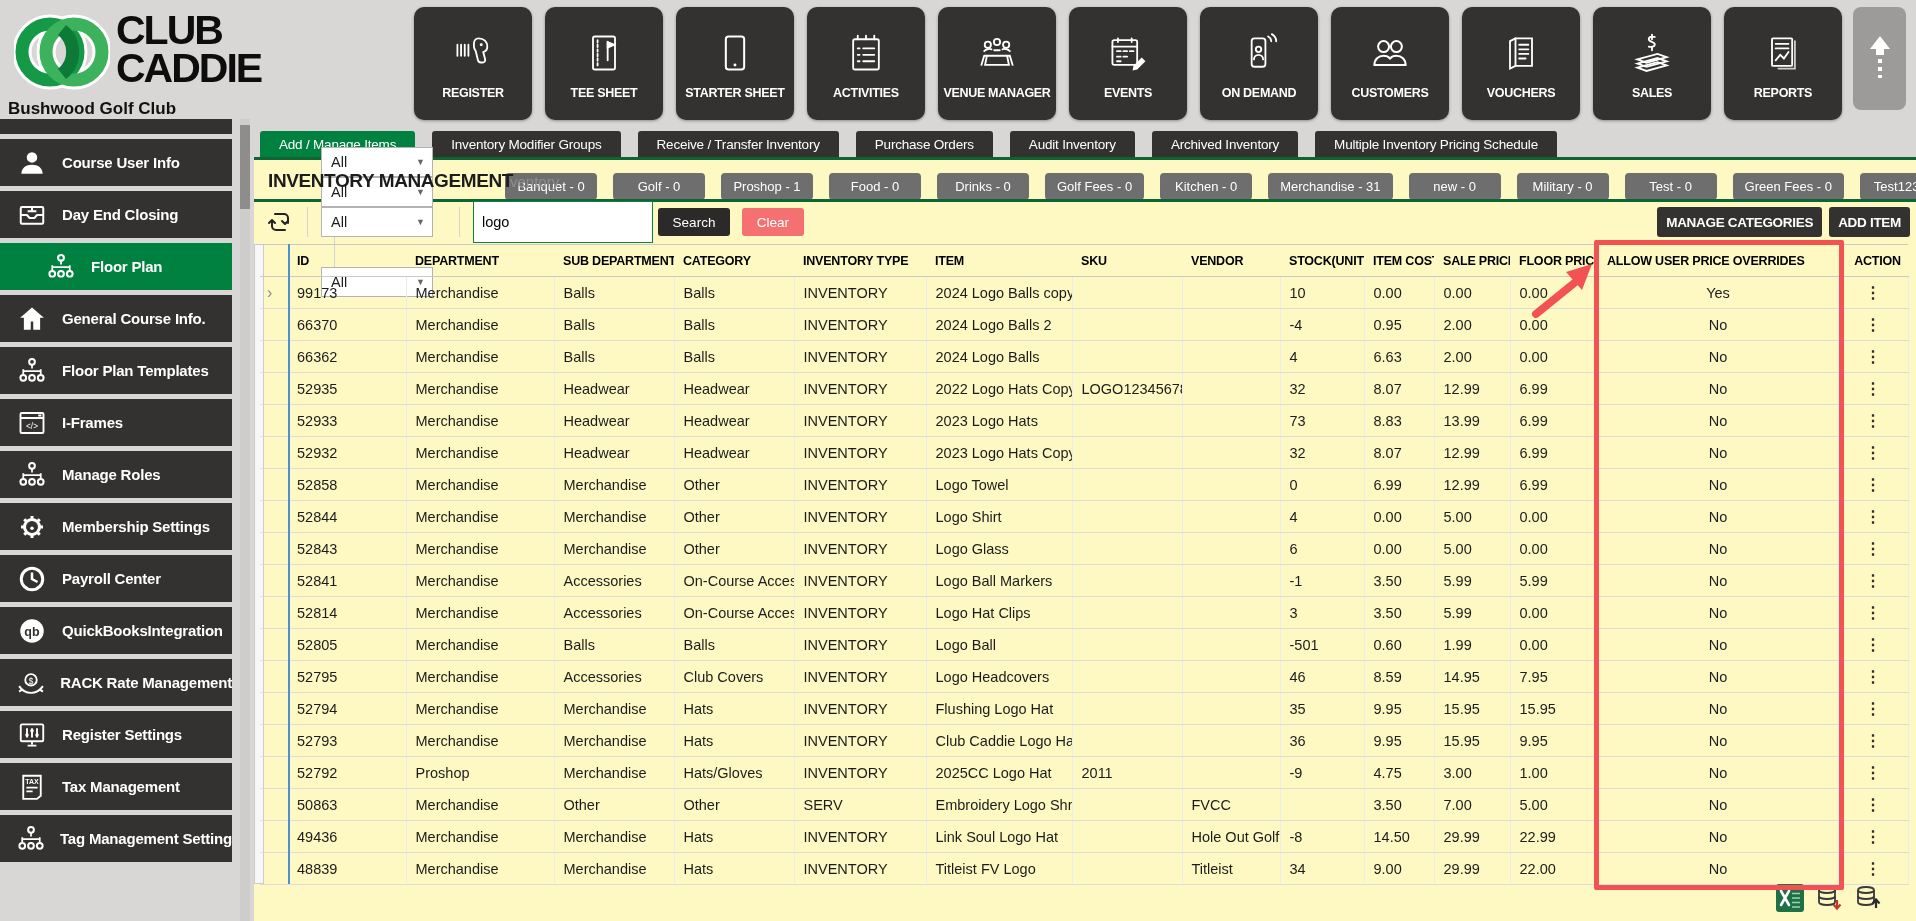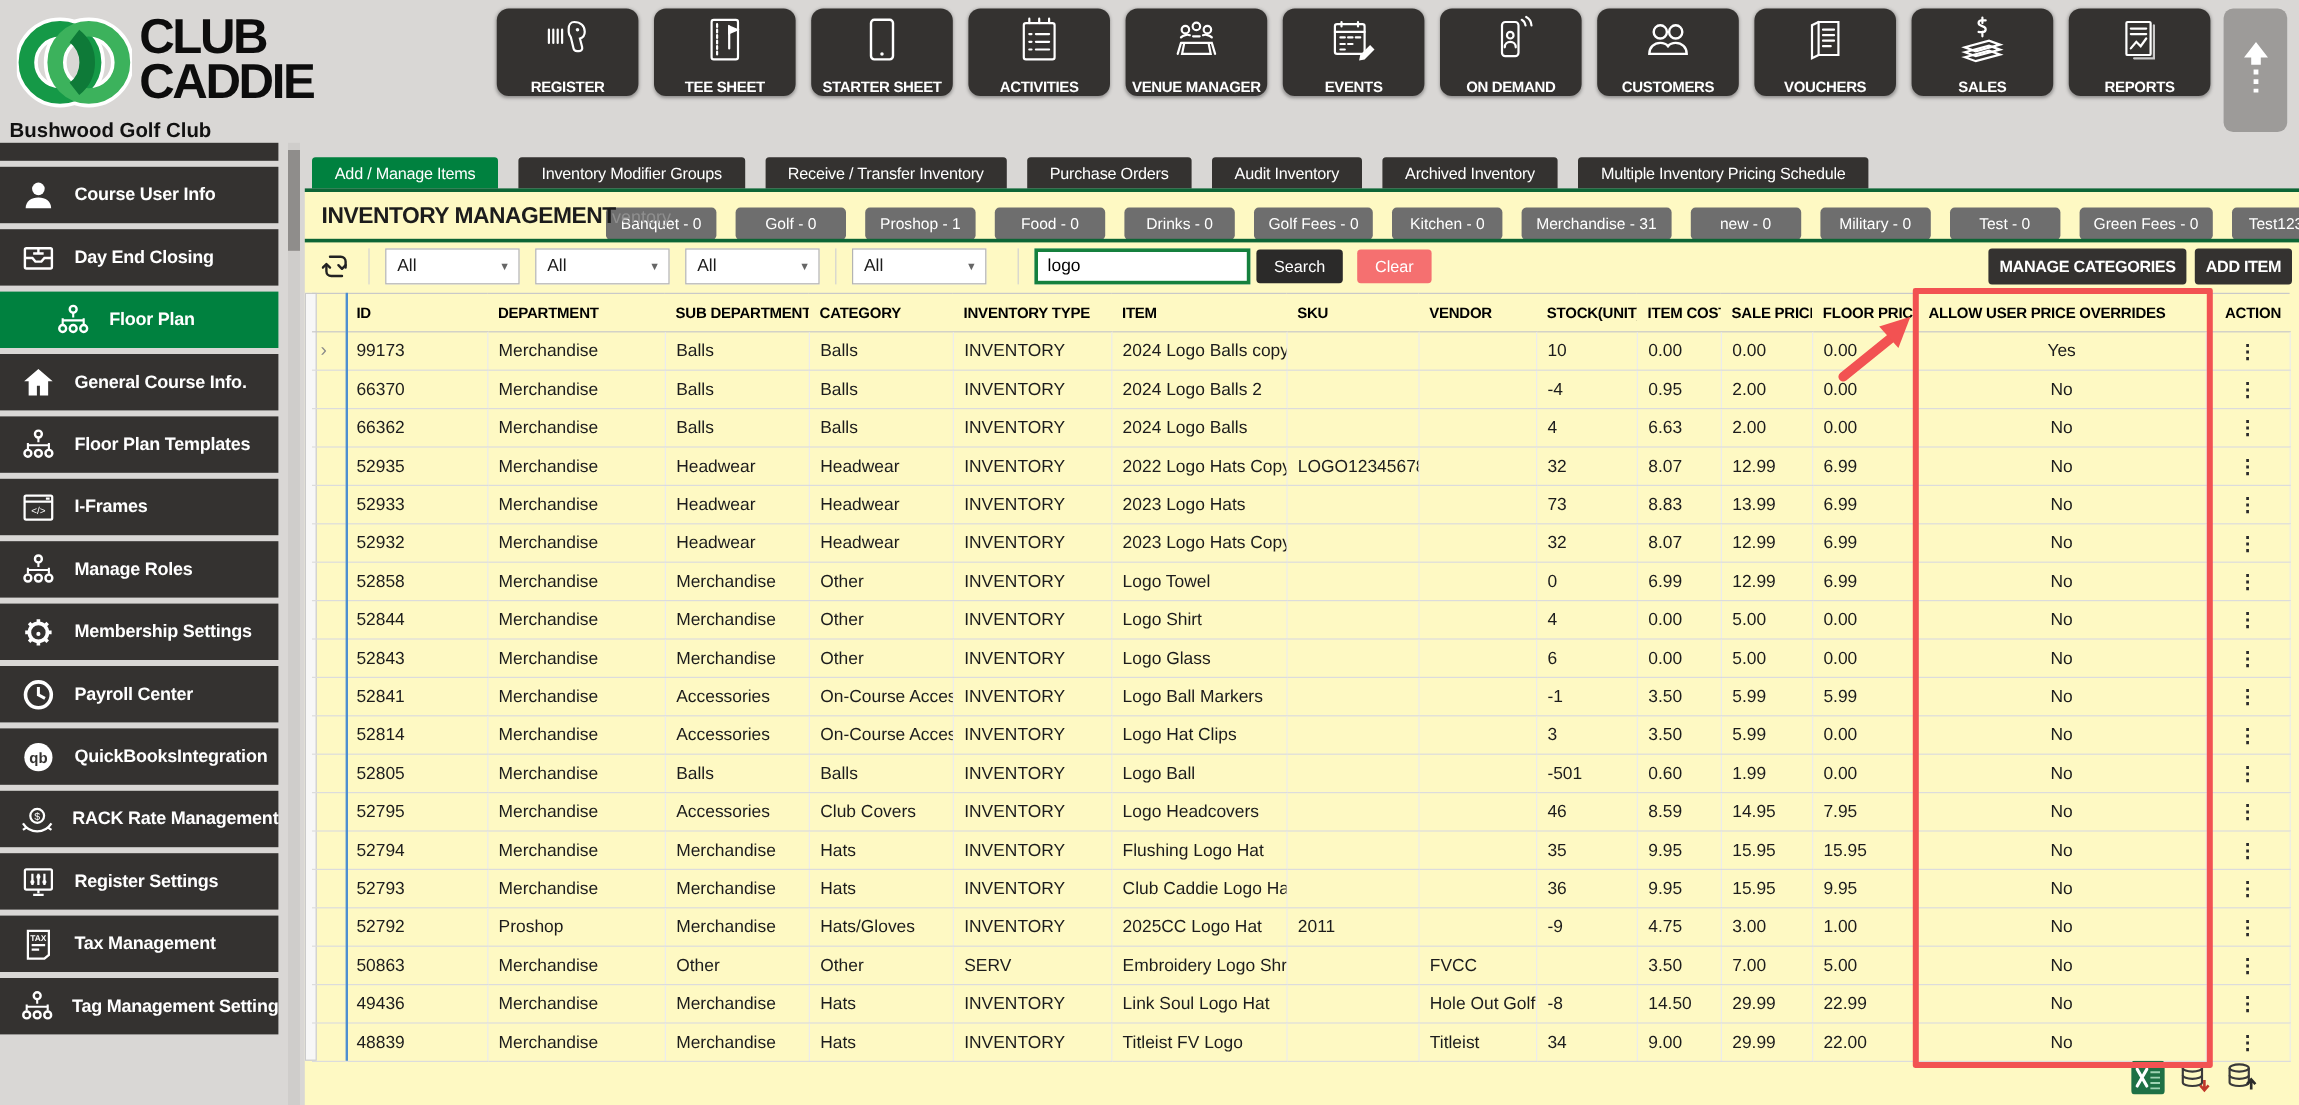--- a/index.html
+++ b/index.html
@@ -7,21 +7,21 @@
   .canvas {
     position: relative; width: 1916px; height: 921px;
     background: #d9d7d5; overflow: hidden;
     font-family: "Liberation Sans", sans-serif; color:#1c1c1c;
   }
   
   .logo-mark { position:absolute; left:14px; top:6px; }
   .brand-text { position:absolute; left:116px; top:12px; font-weight:800; font-size:41px; line-height:.92; letter-spacing:-2px; color:#0d0d0d; }
   .club-name { position:absolute; left:8px; top:99px; font-size:17px; font-weight:800; color:#111; }
   .top-nav { position:absolute; left:414px; top:7px; display:flex; gap:13px; }
-  .nav-btn { width:118px; height:73px; background:#343230; border-radius:10px; color:#fff;
+  .nav-btn { width:118px; height:113px; background:#343230; border-radius:10px; color:#fff;
     display:flex; flex-direction:column; align-items:center; justify-content:center; gap:8px;
     box-shadow:0 1px 3px rgba(0,0,0,.35); cursor:pointer; }
   .nav-ic { height:50px; display:flex; align-items:center; justify-content:center; }
   .nav-ic svg { width:44px; height:44px; }
   .nav-lb { font-size:12.5px; font-weight:700; letter-spacing:-.3px; white-space:nowrap; }
   .scroll-top-btn { position:absolute; left:1853px; top:7px; width:53px; height:103px; background:#9d9b99;
     border-radius:8px; display:flex; align-items:center; justify-content:center; cursor:pointer; }
   .scroll-top-btn svg { width:30px; height:46px; }
   
   .sidebar { position:absolute; left:0; top:119px; width:232px; display:flex; flex-direction:column; gap:5px; }
@@ -49,21 +49,21 @@
   .pill { min-width:92px; height:27px; background:#6e6e6e; color:#fff; border-radius:4px; font-size:13px;
     display:flex; align-items:center; justify-content:center; padding:0 12px; white-space:nowrap; cursor:pointer; }
   .filter-divider { position:absolute; left:0; top:39px; width:100%; height:3px; background:#0d6535; }
   .filter-row { position:absolute; left:8px; top:46px; width:1648px; height:32px; display:flex; align-items:center; }
   .loop-btn { width:28px; height:28px; margin-left:4px; display:flex; align-items:center; justify-content:center; cursor:pointer; }
   .loop-btn svg { width:24px; height:24px; }
   .vsep { width:1px; height:30px; background:#d2d2d2; margin:0 13px; }
   .dd { width:112px; height:30px; border:1px solid #b3b3b3; background:#fff; position:relative; display:flex;
     align-items:center; padding-left:9px; font-size:14.5px; margin-right:13px; cursor:pointer; }
   .dd .caret { position:absolute; right:7px; top:9px; font-size:9px; color:#666; }
-  .search-input { width:180px; height:30px; border:3px solid #15803d; font-size:14.5px; padding:0 8px;
+  .search-input { width:180px; height:42px; border:1px solid #15803d; font-size:14.5px; padding:0 8px;
     font-family:"Liberation Sans",sans-serif; }
   .btn { height:28px; border:none; color:#fff; font-size:13.5px; border-radius:3px; cursor:pointer;
     font-family:"Liberation Sans",sans-serif; display:flex; align-items:center; justify-content:center;margin-left:30px; }
   .btn-search { width:72px; background:#2b2a29; margin-left:5px; }
   .btn-clear { width:62px; background:#f57070; margin-left:12px; }
   .spacer { flex:1; }
   .btn-dark-sm { height:30px; background:#343230; font-weight:700; letter-spacing:-.3px; padding:0 9px; font-size:13.5px; }
   .btn-add { margin-left:7px; }
   
   .left-scroll { position:absolute; left:0; top:84px; width:10px; height:640px; background:#f7f7f7; border:1px solid #cbcbcb; }
@@ -422,21 +422,21 @@
       <div class="filter-row">
         <div class="loop-btn">
           <svg viewBox="0 0 24 24" fill="none" stroke="#222" stroke-width="2" stroke-linecap="round" stroke-linejoin="round">
             <path d="M7 4h9a4 4 0 014 4v5"></path>
               <path d="M17 11l3 3 3-3" transform="translate(-3 0)"></path>
             <path d="M17 20H8a4 4 0 01-4-4v-5"></path>
               <path d="M1 13l3-3 3 3"></path>
           </svg>
         </div>
         <div class="vsep"></div>
-        <span id="dd-slot" style="display:flex;">
+        <span id="dd-slot" style="display:flex;flex-direction:column;">
             <div class="dd">
               <span>All</span>
               <span class="caret">▼</span>
             </div>
             <div class="dd">
               <span>All</span>
               <span class="caret">▼</span>
             </div>
             <div class="dd" style="margin-right: 0px;">
               <span>All</span>

